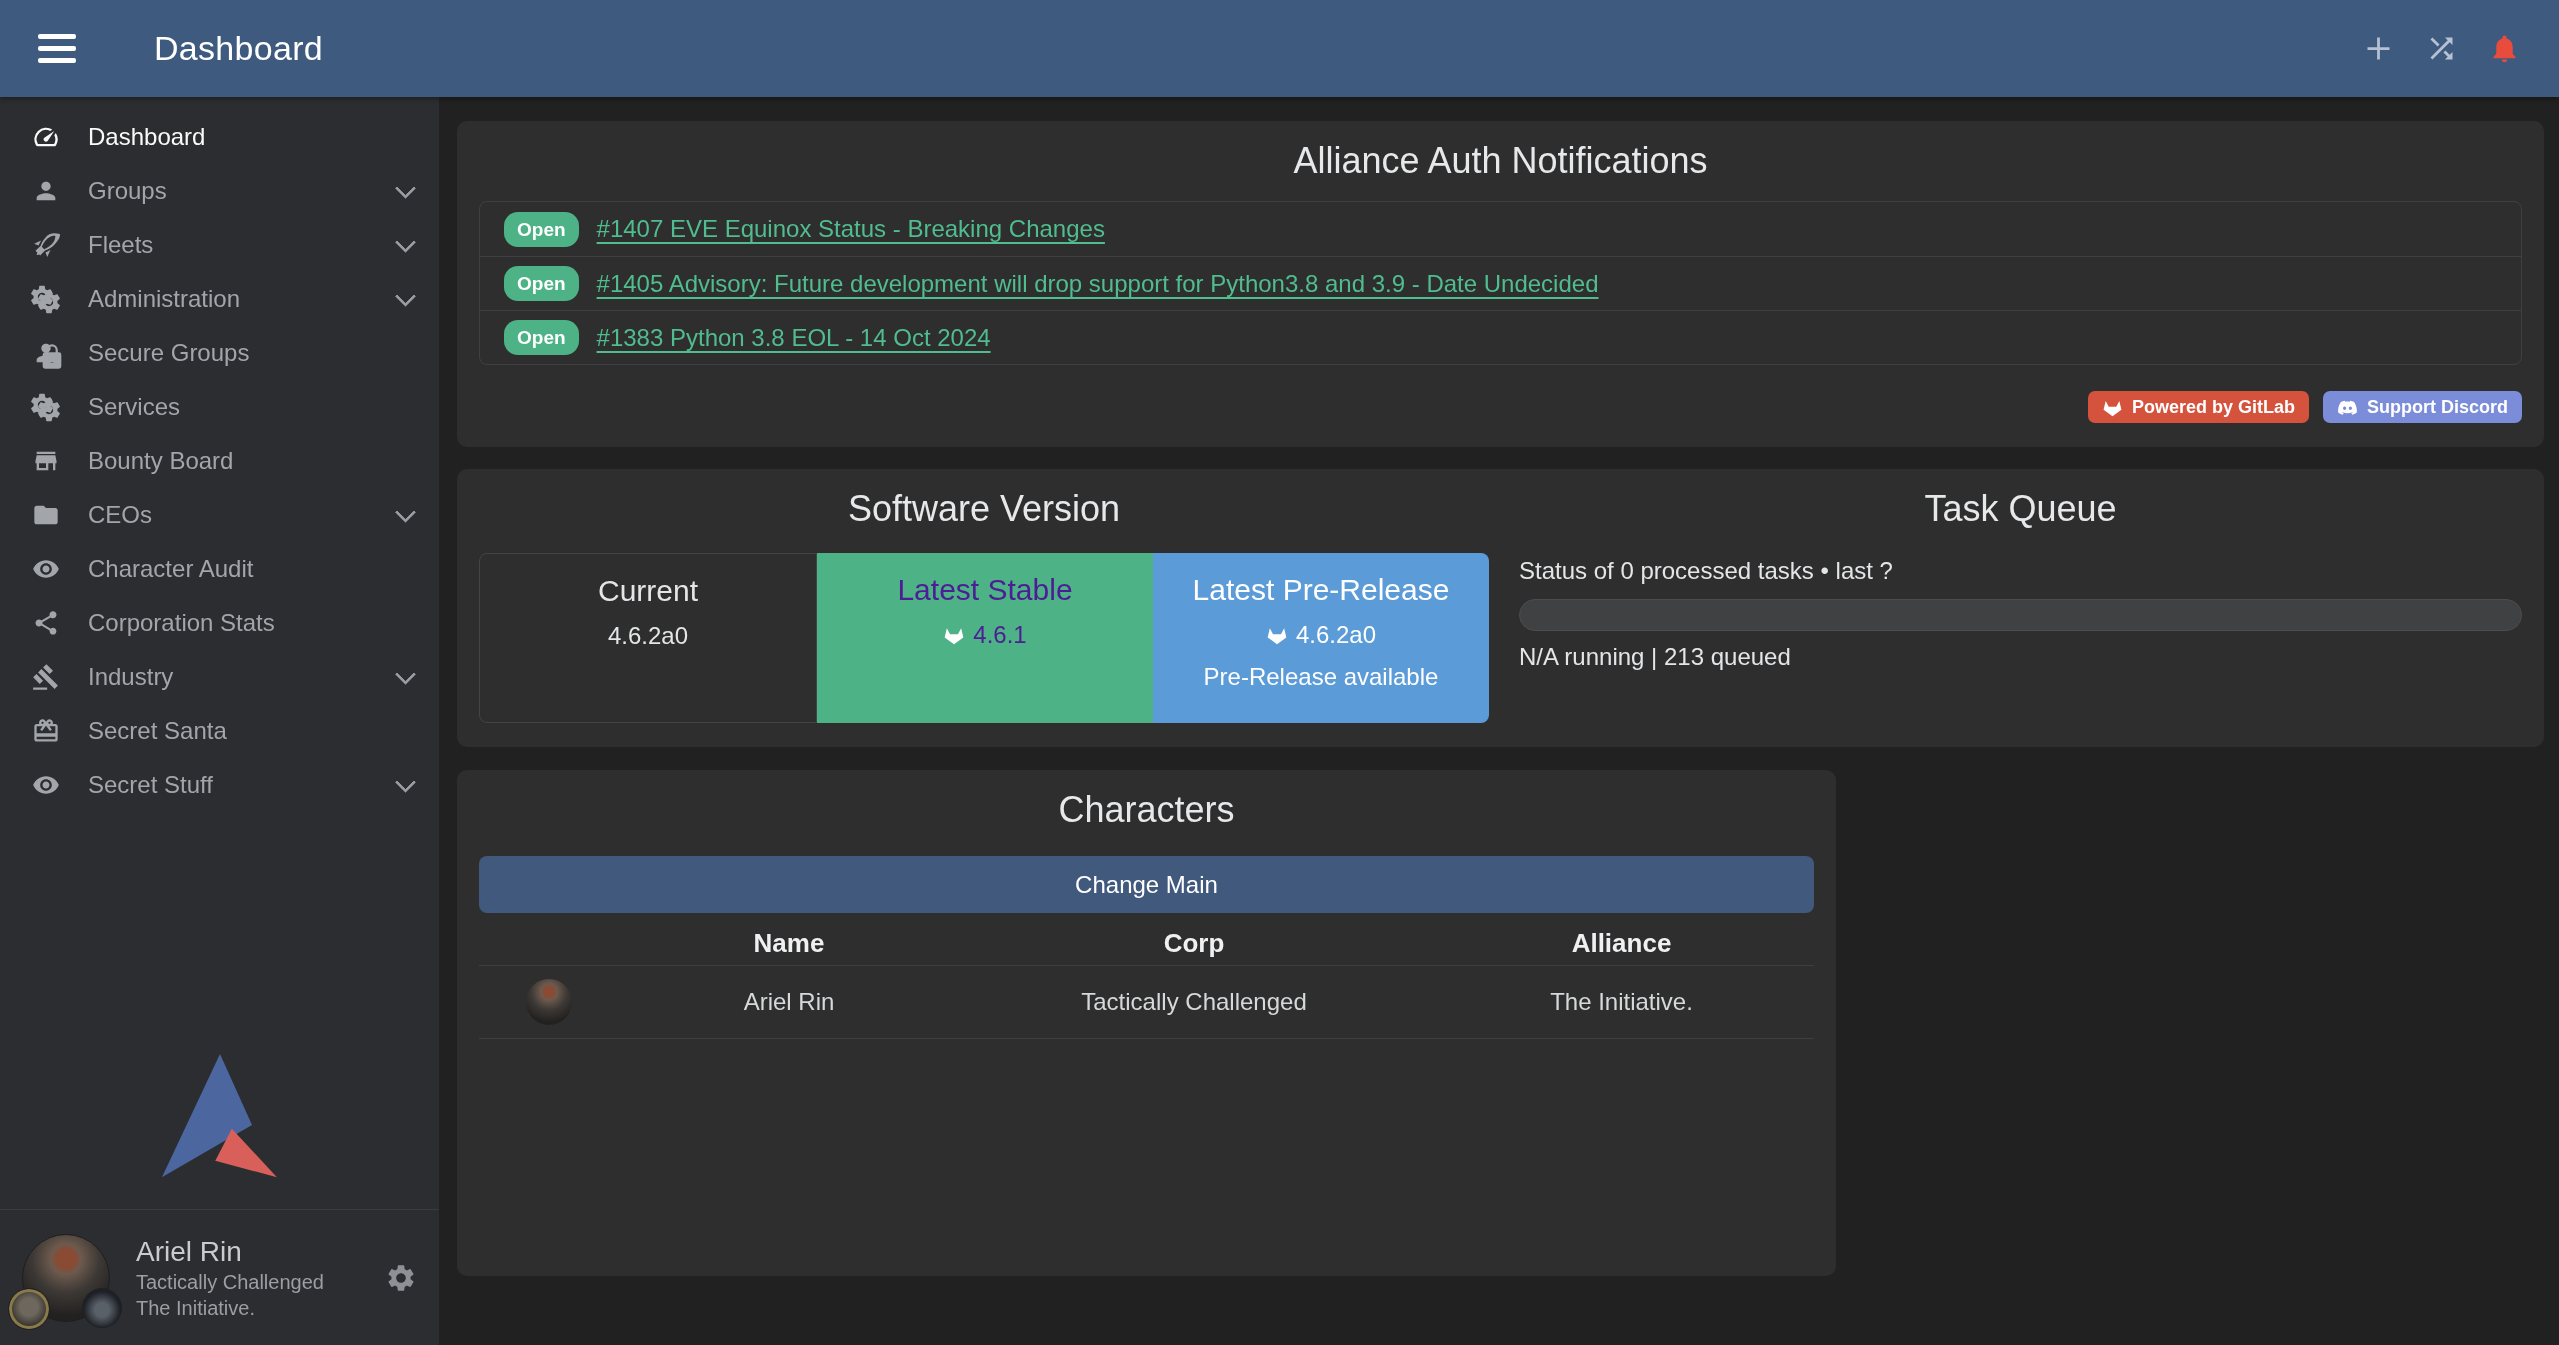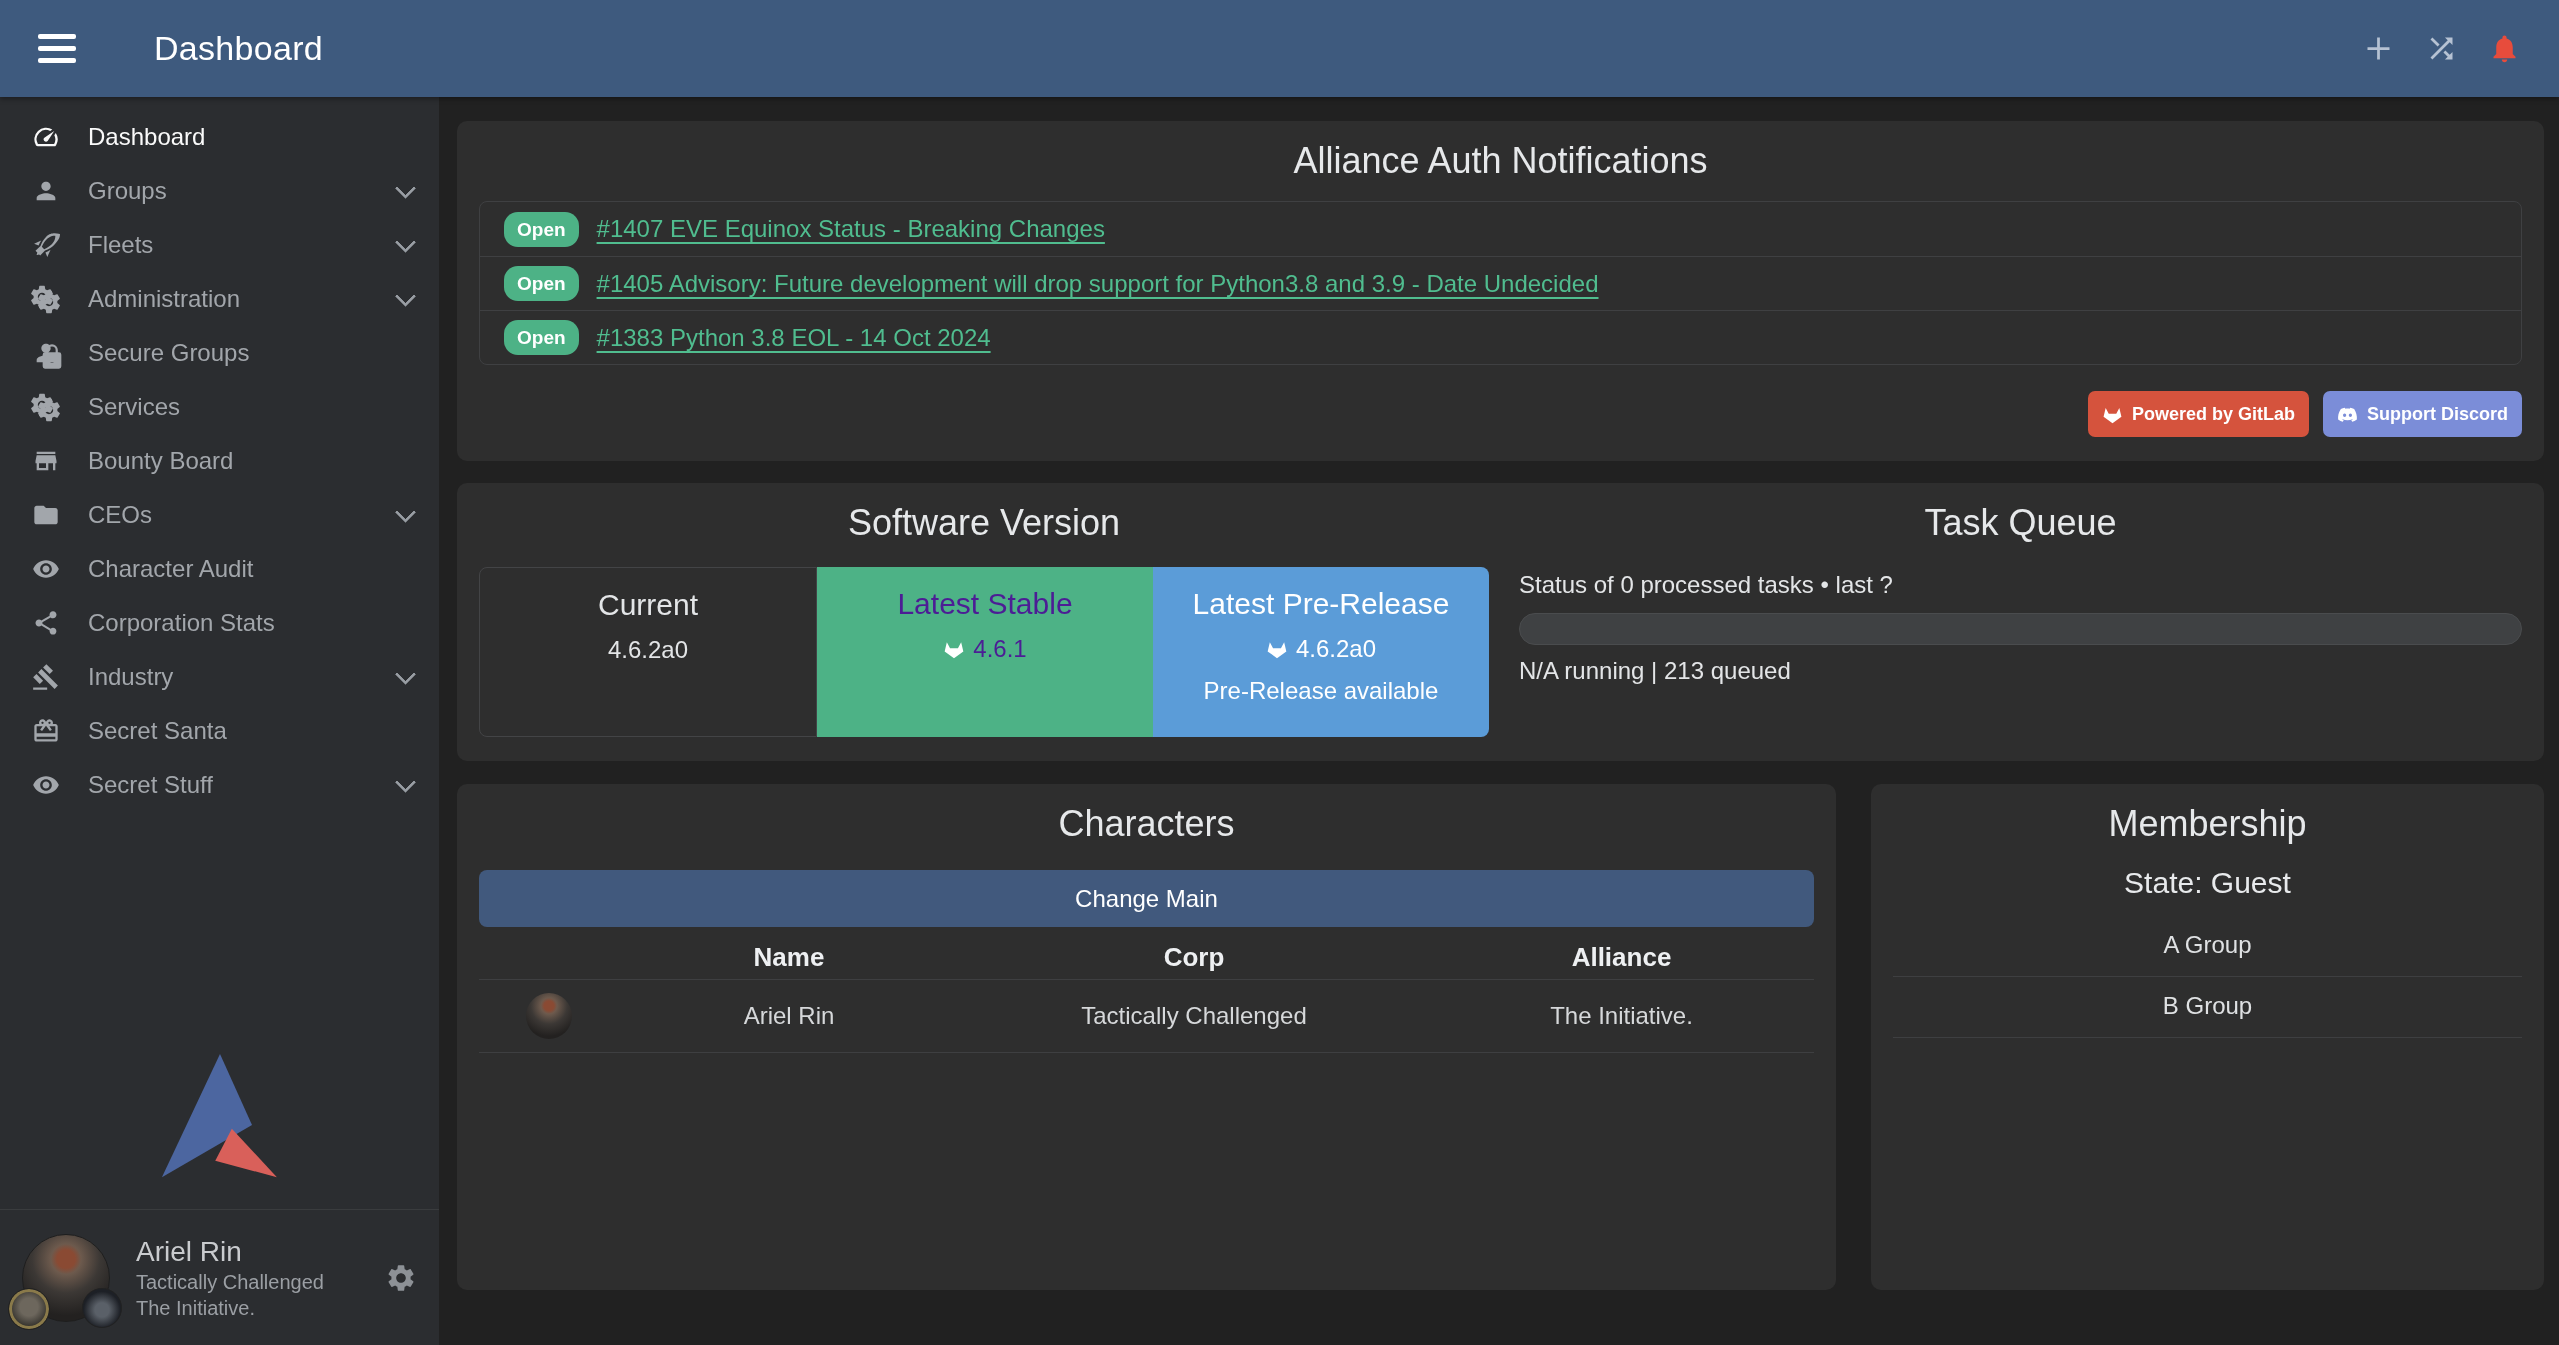--- a/index.html
+++ b/index.html
@@ -89,21 +89,21 @@
   .badge-open {
     background: #4db286; color: #ffffff; font-size: 19px; font-weight: 700;
     padding: 8px 13px; border-radius: 14px; line-height: 1; flex-shrink: 0;
   }
   .notif-link {
     margin-left: 18px; color: #50bd8f; font-size: 24px;
     text-decoration: underline; text-underline-offset: 5px; cursor: pointer;
   }
   .p1-footer { margin-top: 26px; display: flex; justify-content: flex-end; gap: 14px; }
   .shield {
-    height: 46px; border-radius: 7px; display: flex; align-items: center; gap: 9px;
+    height: 32px; border-radius: 7px; display: flex; align-items: center; gap: 9px;
     padding: 0 14px; color: #fff; font-size: 18px; font-weight: 700; cursor: pointer;
   }
   .shield svg { width: 21px; height: 21px; fill: #ffffff; }
   .shield.gitlab { background: #d5533d; }
   .shield.discord { background: #7b8dd8; }
 
   
   .panel-2 { margin-top: 22px; display: flex; }
   .sv-col { width: 1010px; flex-shrink: 0; }
   .version-row { display: flex; margin-top: 24px; height: 170px; }
@@ -486,24 +486,16 @@
                   <div class="avatar-sm"></div>
                 </td>
               <td>Ariel Rin</td>
               <td>Tactically Challenged</td>
               <td>The Initiative.</td>
             </tr>
           </tbody>
         </table>
       </section>
 
-      <section class="panel memb-panel">
-        <h2 class="panel-title">Membership</h2>
-        <div class="memb-state">State: Guest</div>
-        <div class="group-list">
-          <div class="group-item">A Group</div>
-          <div class="group-item">B Group</div>
-        </div>
-      </section>
     </div>
 
   </main>
 </div>
 
 </body></html>

